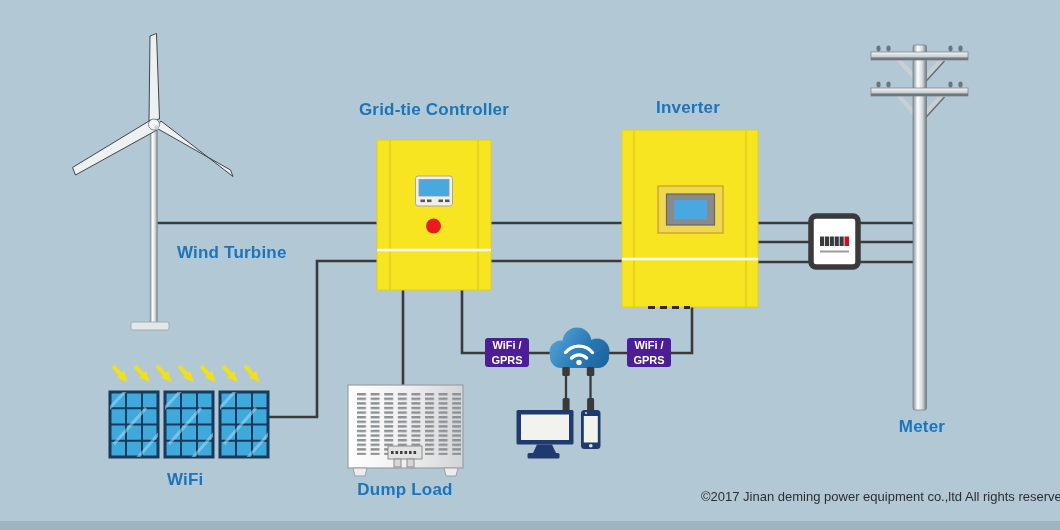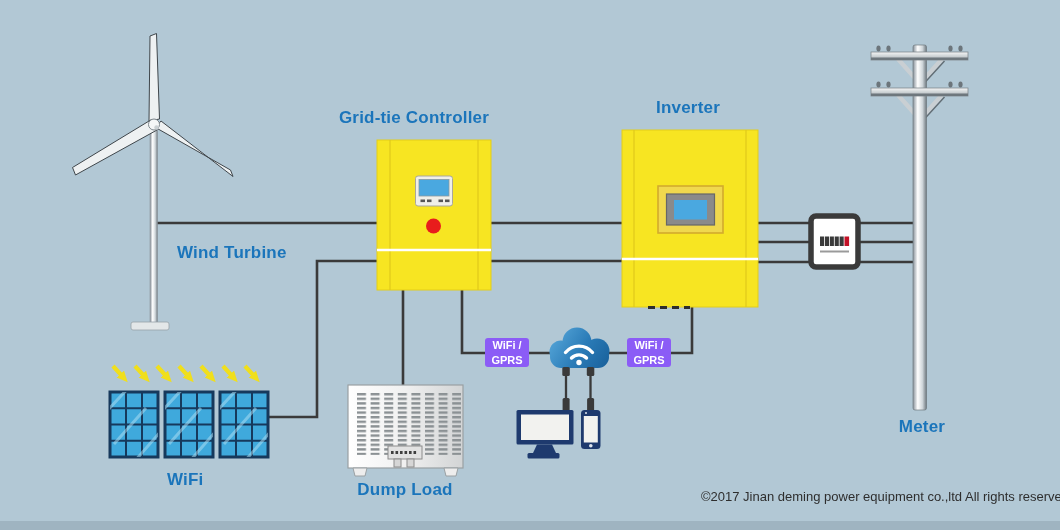--- a/index.html
+++ b/index.html
@@ -1,21 +1,21 @@
 <!DOCTYPE html>
 <html><head>
 <meta charset="utf-8">
 <style>
   html,body{margin:0;padding:0;}
   body{font-family:"Liberation Sans", sans-serif;}
   #stage{position:relative;width:1060px;height:530px;background:#b2c8d5;overflow:hidden;}
   #art{position:absolute;left:0;top:0;}
   .lbl{position:absolute;color:#1b75bb;font-size:17px;font-weight:600;letter-spacing:.2px;white-space:nowrap;}
   .lbl.centered{transform:translateX(-50%);}
-  .badge{position:absolute;width:44px;height:29px;background:#8b5cf6;border-radius:3px;
+  .badge{position:absolute;width:44px;height:29px;background:#4c1d95;border-radius:3px;
          color:#fff;font-size:11px;font-weight:700;line-height:1.28;text-align:center;
          display:flex;flex-direction:column;justify-content:center;}
   .copyright{position:absolute;left:701px;top:489px;color:#2e2e2e;font-size:13px;font-weight:400;white-space:nowrap;}
   .bottom-shade{position:absolute;left:0;top:521px;width:1060px;height:9px;background:rgba(70,90,104,.18);}
 </style>
 </head>
 <body>
 
 <div id="stage">
 
@@ -234,21 +234,21 @@
         <ellipse cx="878.5" cy="84.5" rx="2.1" ry="3"></ellipse>
           <ellipse cx="888.5" cy="84.5" rx="2.1" ry="3"></ellipse>
         <ellipse cx="950.5" cy="84.5" rx="2.1" ry="3"></ellipse>
           <ellipse cx="960.5" cy="84.5" rx="2.1" ry="3"></ellipse>
       </g>
     </g>
   </svg>
 
   <div class="lbl" style="left:177px;top:243px;">Wind Turbine</div>
   <div class="lbl" style="left:167px;top:470px;">WiFi</div>
-  <div class="lbl centered" style="left:414px;top:100px;margin-top:8px;">Grid-tie Controller</div>
+  <div class="lbl centered" style="left:434px;top:100px;">Grid-tie Controller</div>
   <div class="lbl centered" style="left:405px;top:480px;">Dump Load</div>
   <div class="lbl centered" style="left:688px;top:98px;">Inverter</div>
   <div class="lbl centered" style="left:922px;top:417px;">Meter</div>
 
   <div class="badge" style="left:485px;top:338px;">
     <span>WiFi /</span>
     <span>GPRS</span>
   </div>
   <div class="badge" style="left:627px;top:338px;">
     <span>WiFi /</span>

